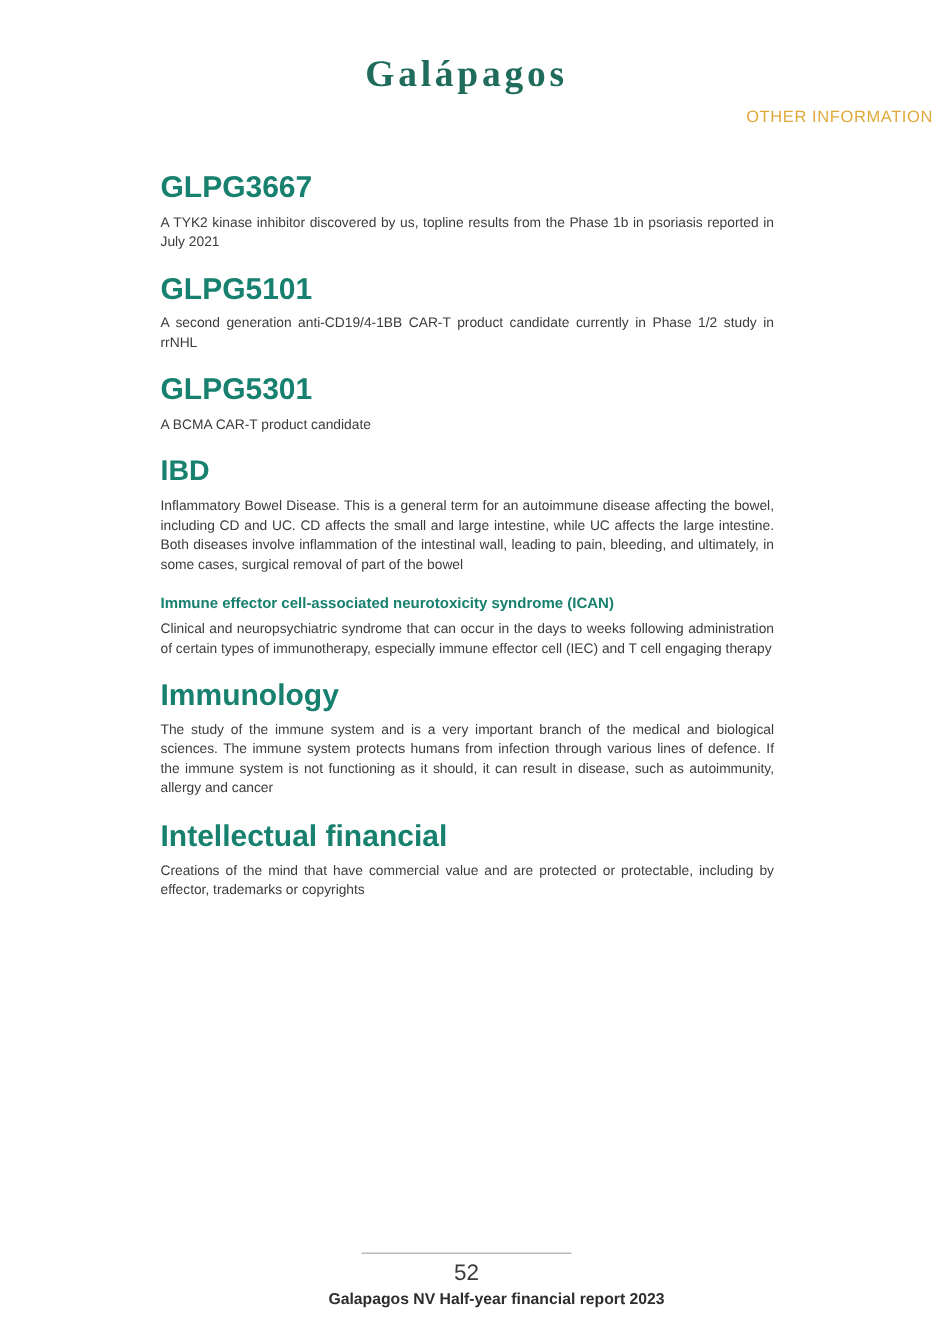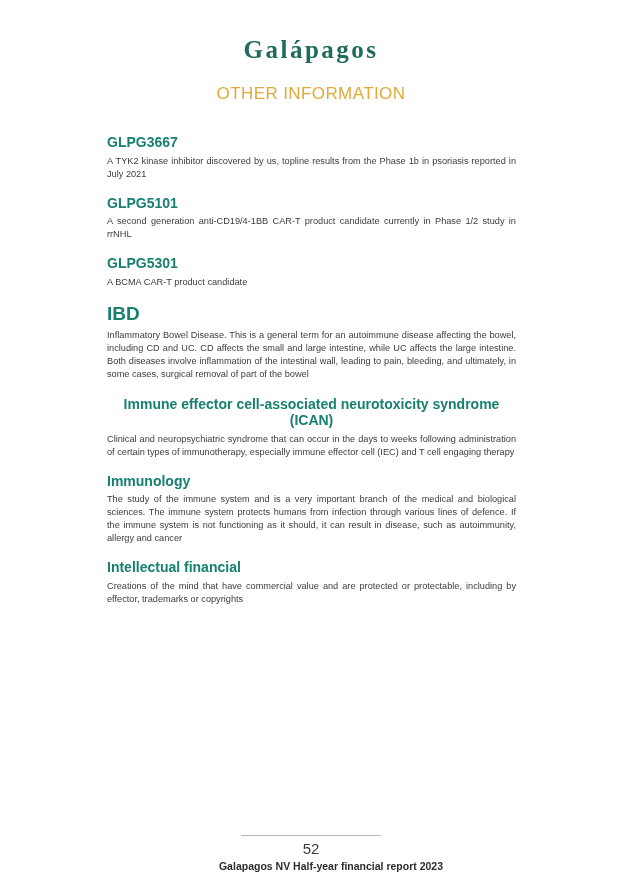--- a/index.html
+++ b/index.html
@@ -23,45 +23,44 @@
   .brand {
     text-align: center;
     margin-top: 36px;
     font-family: "Liberation Serif", serif;
     font-size: 25px;
     letter-spacing: 2.5px;
     color: #1f6b5c;
     font-weight: bold;
   }
   .section-label {
-    text-align: center;
-    margin-top: 20px;
-    font-size: 17px;
+    text-align: right;
+    margin-top: 8px;
+    font-size: 11px;
     letter-spacing: 0.4px;
     color: #e0a93c;
   }
   .content {
     margin: 30px 107px 0 107px;
     width: 409px;
   }
   .term {
     color: #17806e;
     font-weight: bold;
     margin: 0 0 4px 0;
     line-height: 1.18;
   }
   .term.t1 {
-    font-size: 14px;
+    font-size: 20px;
   }
   .term.t2 {
     font-size: 19px;
   }
   .term.big {
-    font-size: 14px;
-    text-align: center;
+    font-size: 10px;
   }
   .def {
     font-size: 9.2px;
     line-height: 1.42;
     text-align: justify;
     margin: 0 0 14px 0;
     color: #3c3c3c;
   }
   .entry {
     margin-bottom: 0;

